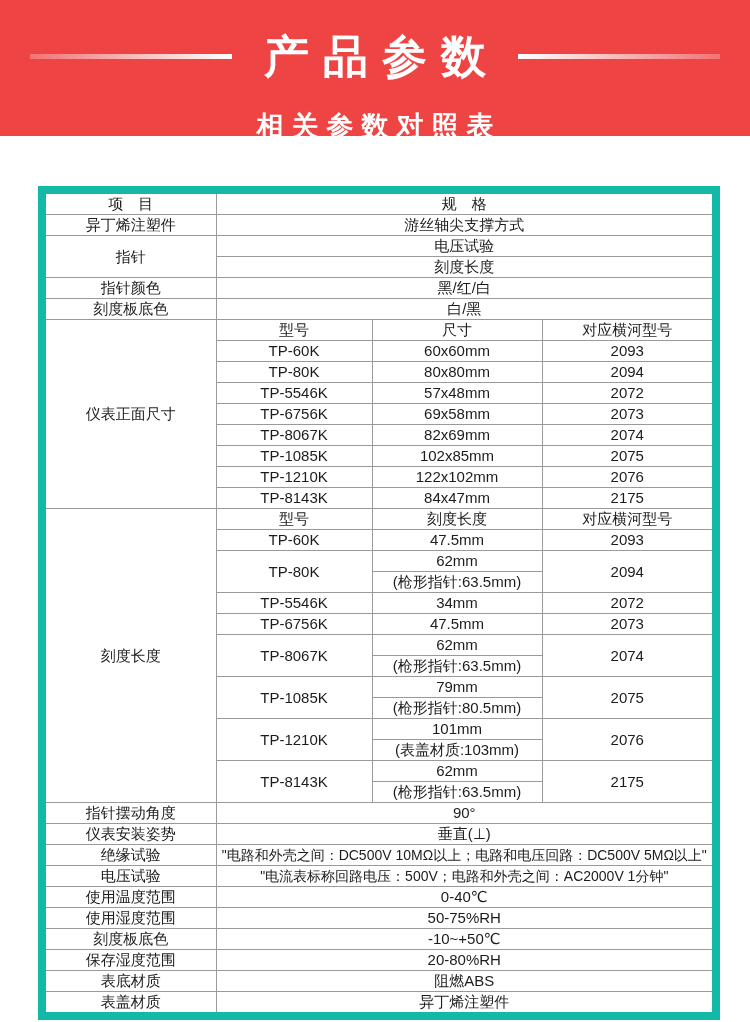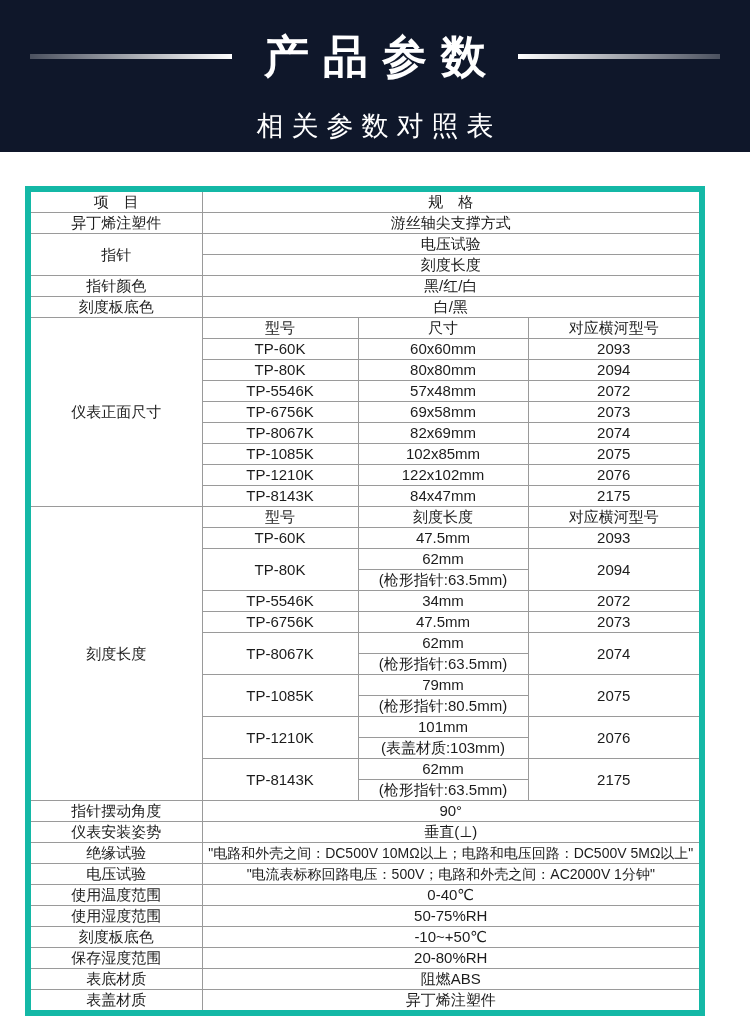--- a/index.html
+++ b/index.html
@@ -3,50 +3,50 @@
 <meta charset="utf-8">
 <style>
   html,body{margin:0;padding:0;}
   body{
     width:750px;height:1022px;position:relative;background:#ffffff;
     font-family:"Liberation Sans","DejaVu Sans",sans-serif;
     color:#1c1c1c;overflow:hidden;
   }
   
   .banner{
-    position:absolute;top:0;left:0;width:750px;height:152px;
-    background:#0f172a;color:#fff;
+    position:absolute;top:0;left:0;width:750px;height:136px;
+    background:#ef4444;color:#fff;
   }
   .title-row{
     position:absolute;top:34px;left:0;width:100%;
     display:flex;align-items:center;justify-content:center;
   }
   .deco-line{height:5px;width:202px;flex:0 0 auto;}
   .deco-line.left{
     margin-right:18px;
     background:linear-gradient(to right,rgba(255,255,255,0.25),#ffffff);
   }
   .deco-line.right{
     margin-left:18px;
     background:linear-gradient(to right,#ffffff,rgba(255,255,255,0.25));
   }
   .main-title{
     font-size:45px;font-weight:700;letter-spacing:14px;text-indent:14px;
     white-space:nowrap;line-height:1;
   }
   .sub-title{
     position:absolute;top:108px;left:0;width:100%;text-align:center;
-    font-size:27px;font-weight:400;letter-spacing:8px;text-indent:8px;
+    font-size:27px;font-weight:700;letter-spacing:8px;text-indent:8px;
     white-space:nowrap;
   }
   
   table.spec{
-    position:absolute;left:25px;top:186px;width:674px;
+    position:absolute;left:38px;top:186px;width:674px;
     border-collapse:collapse;table-layout:fixed;
-    border:6px solid #14b8a6;
+    border:8px solid #14b8a6;
     font-size:15px;
   }
   table.spec td{
     border:1px solid #9a9a9a;
     height:20px;padding:0 2px;
     text-align:center;vertical-align:middle;
     background:#ffffff;line-height:1.15;
     overflow:hidden;white-space:nowrap;
   }
   td.lb{background:#d9ebf9;height:22px;font-weight:400;}

